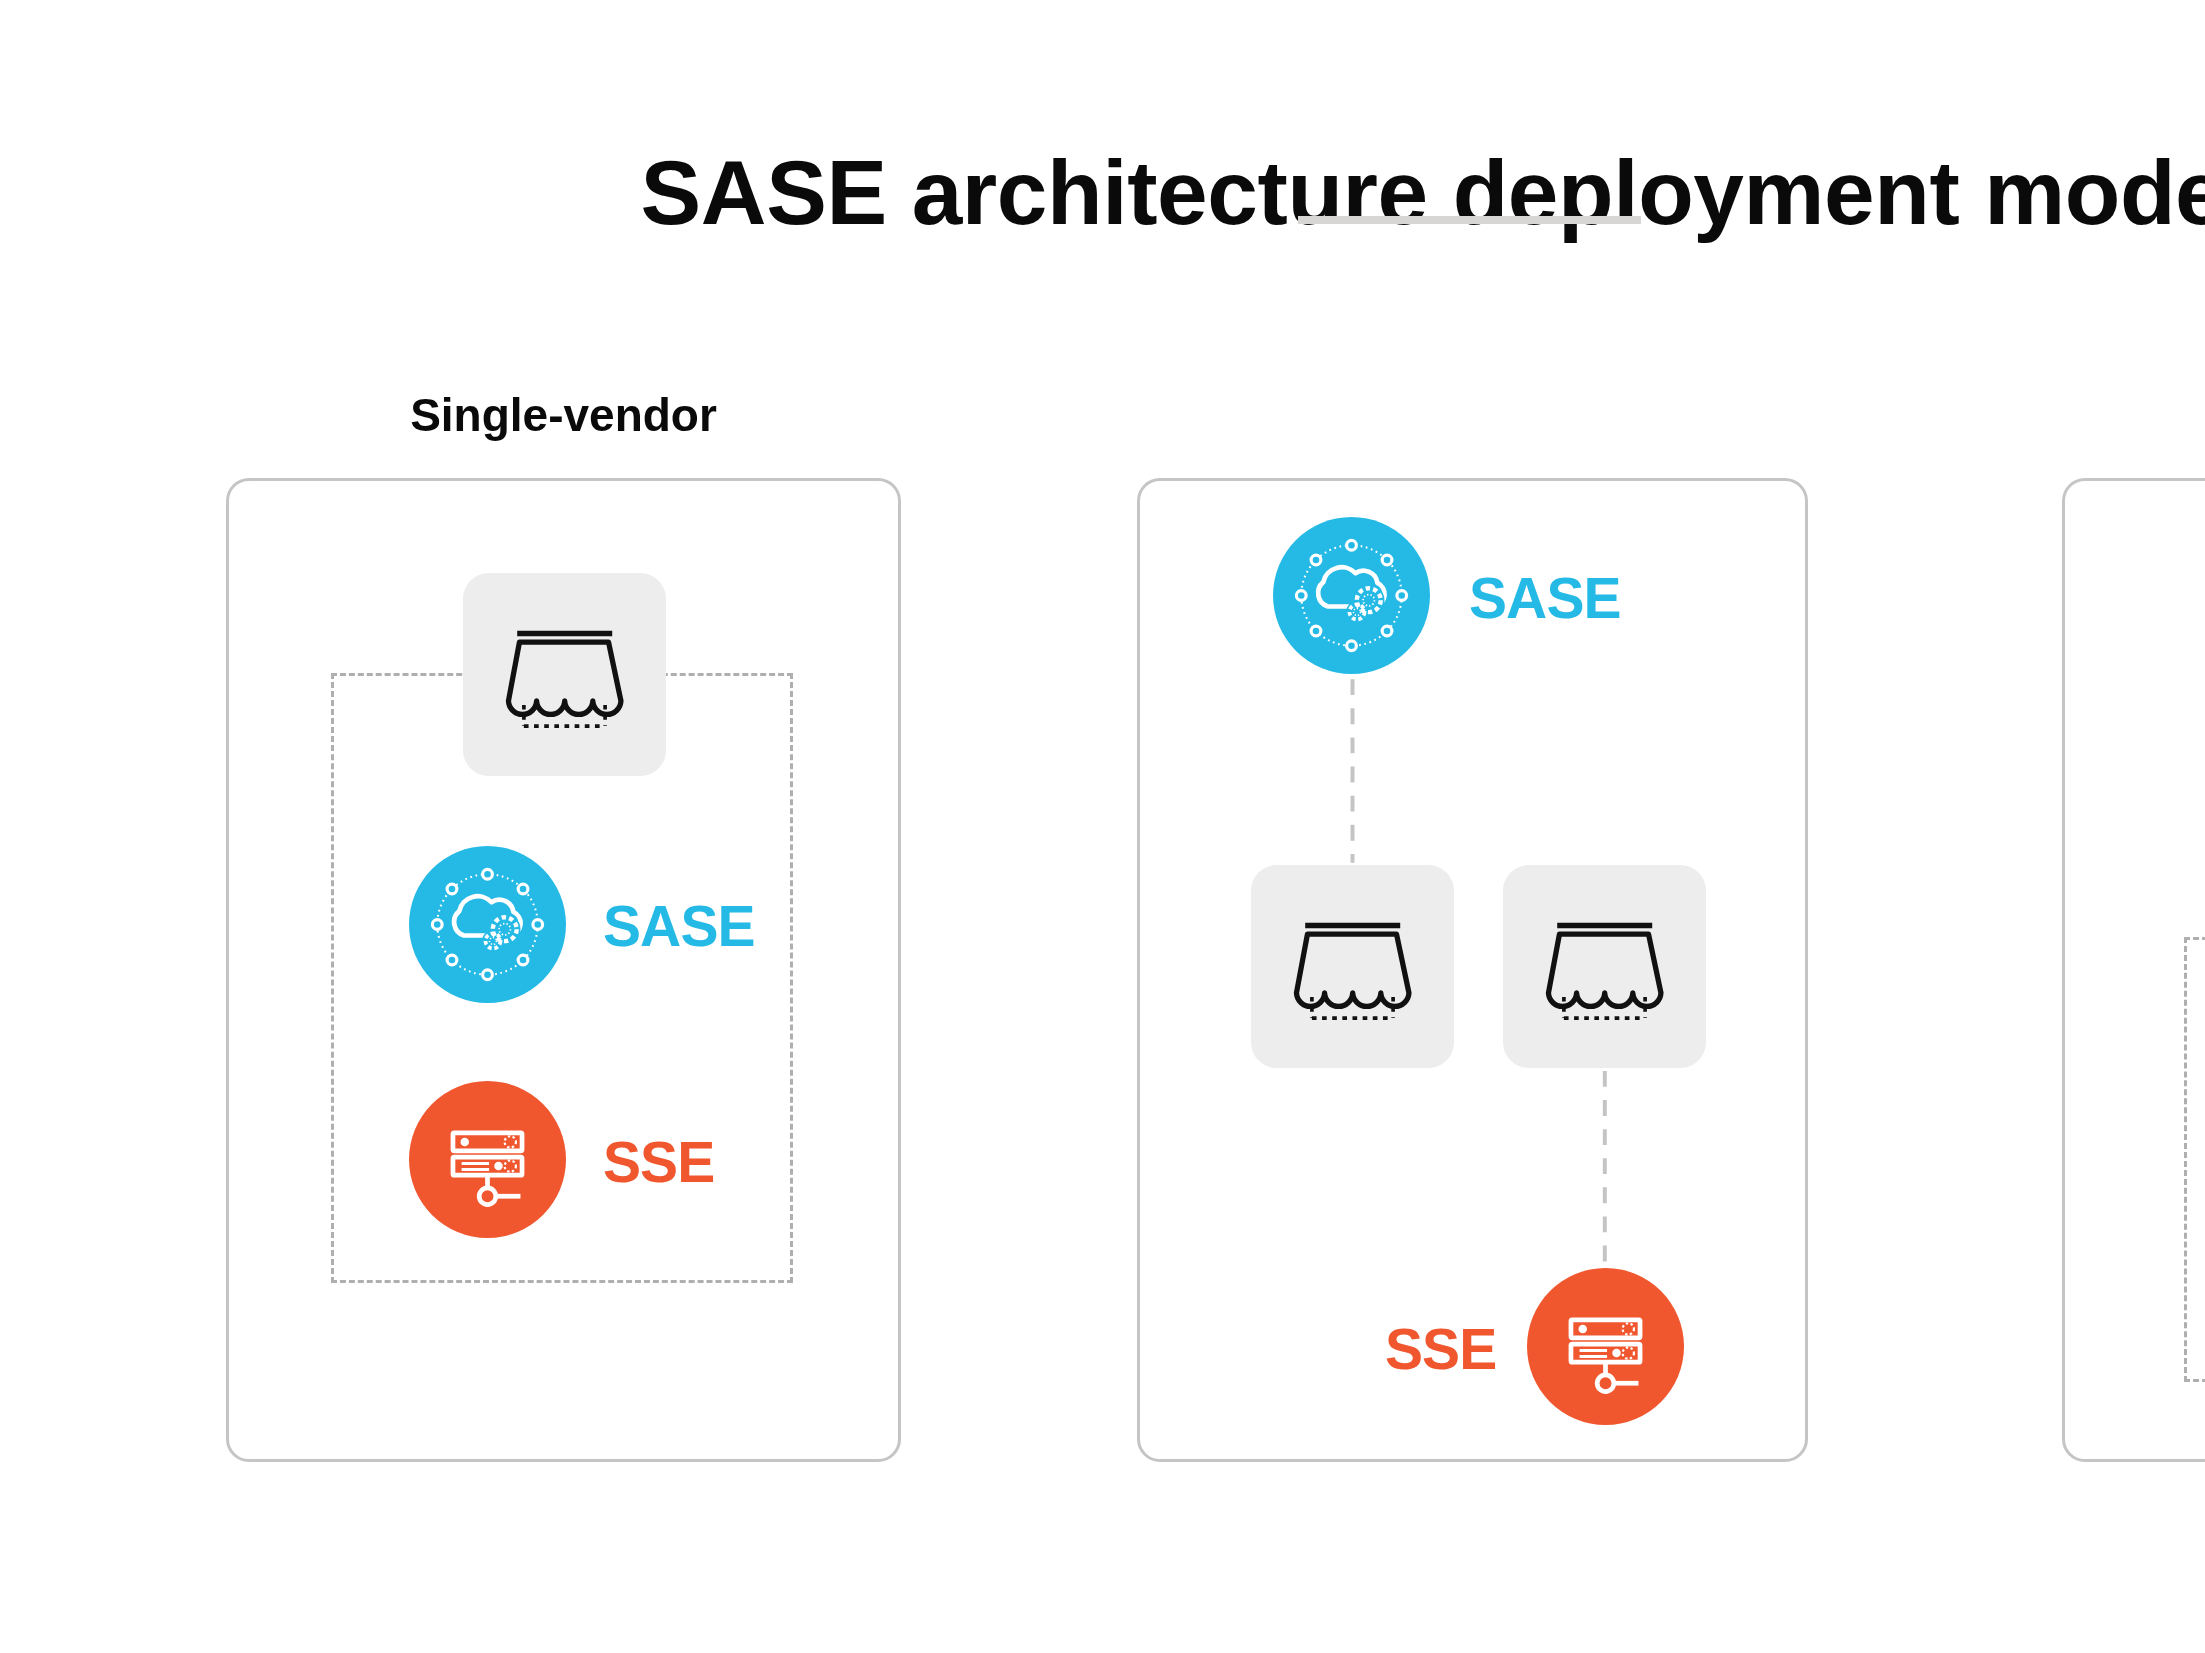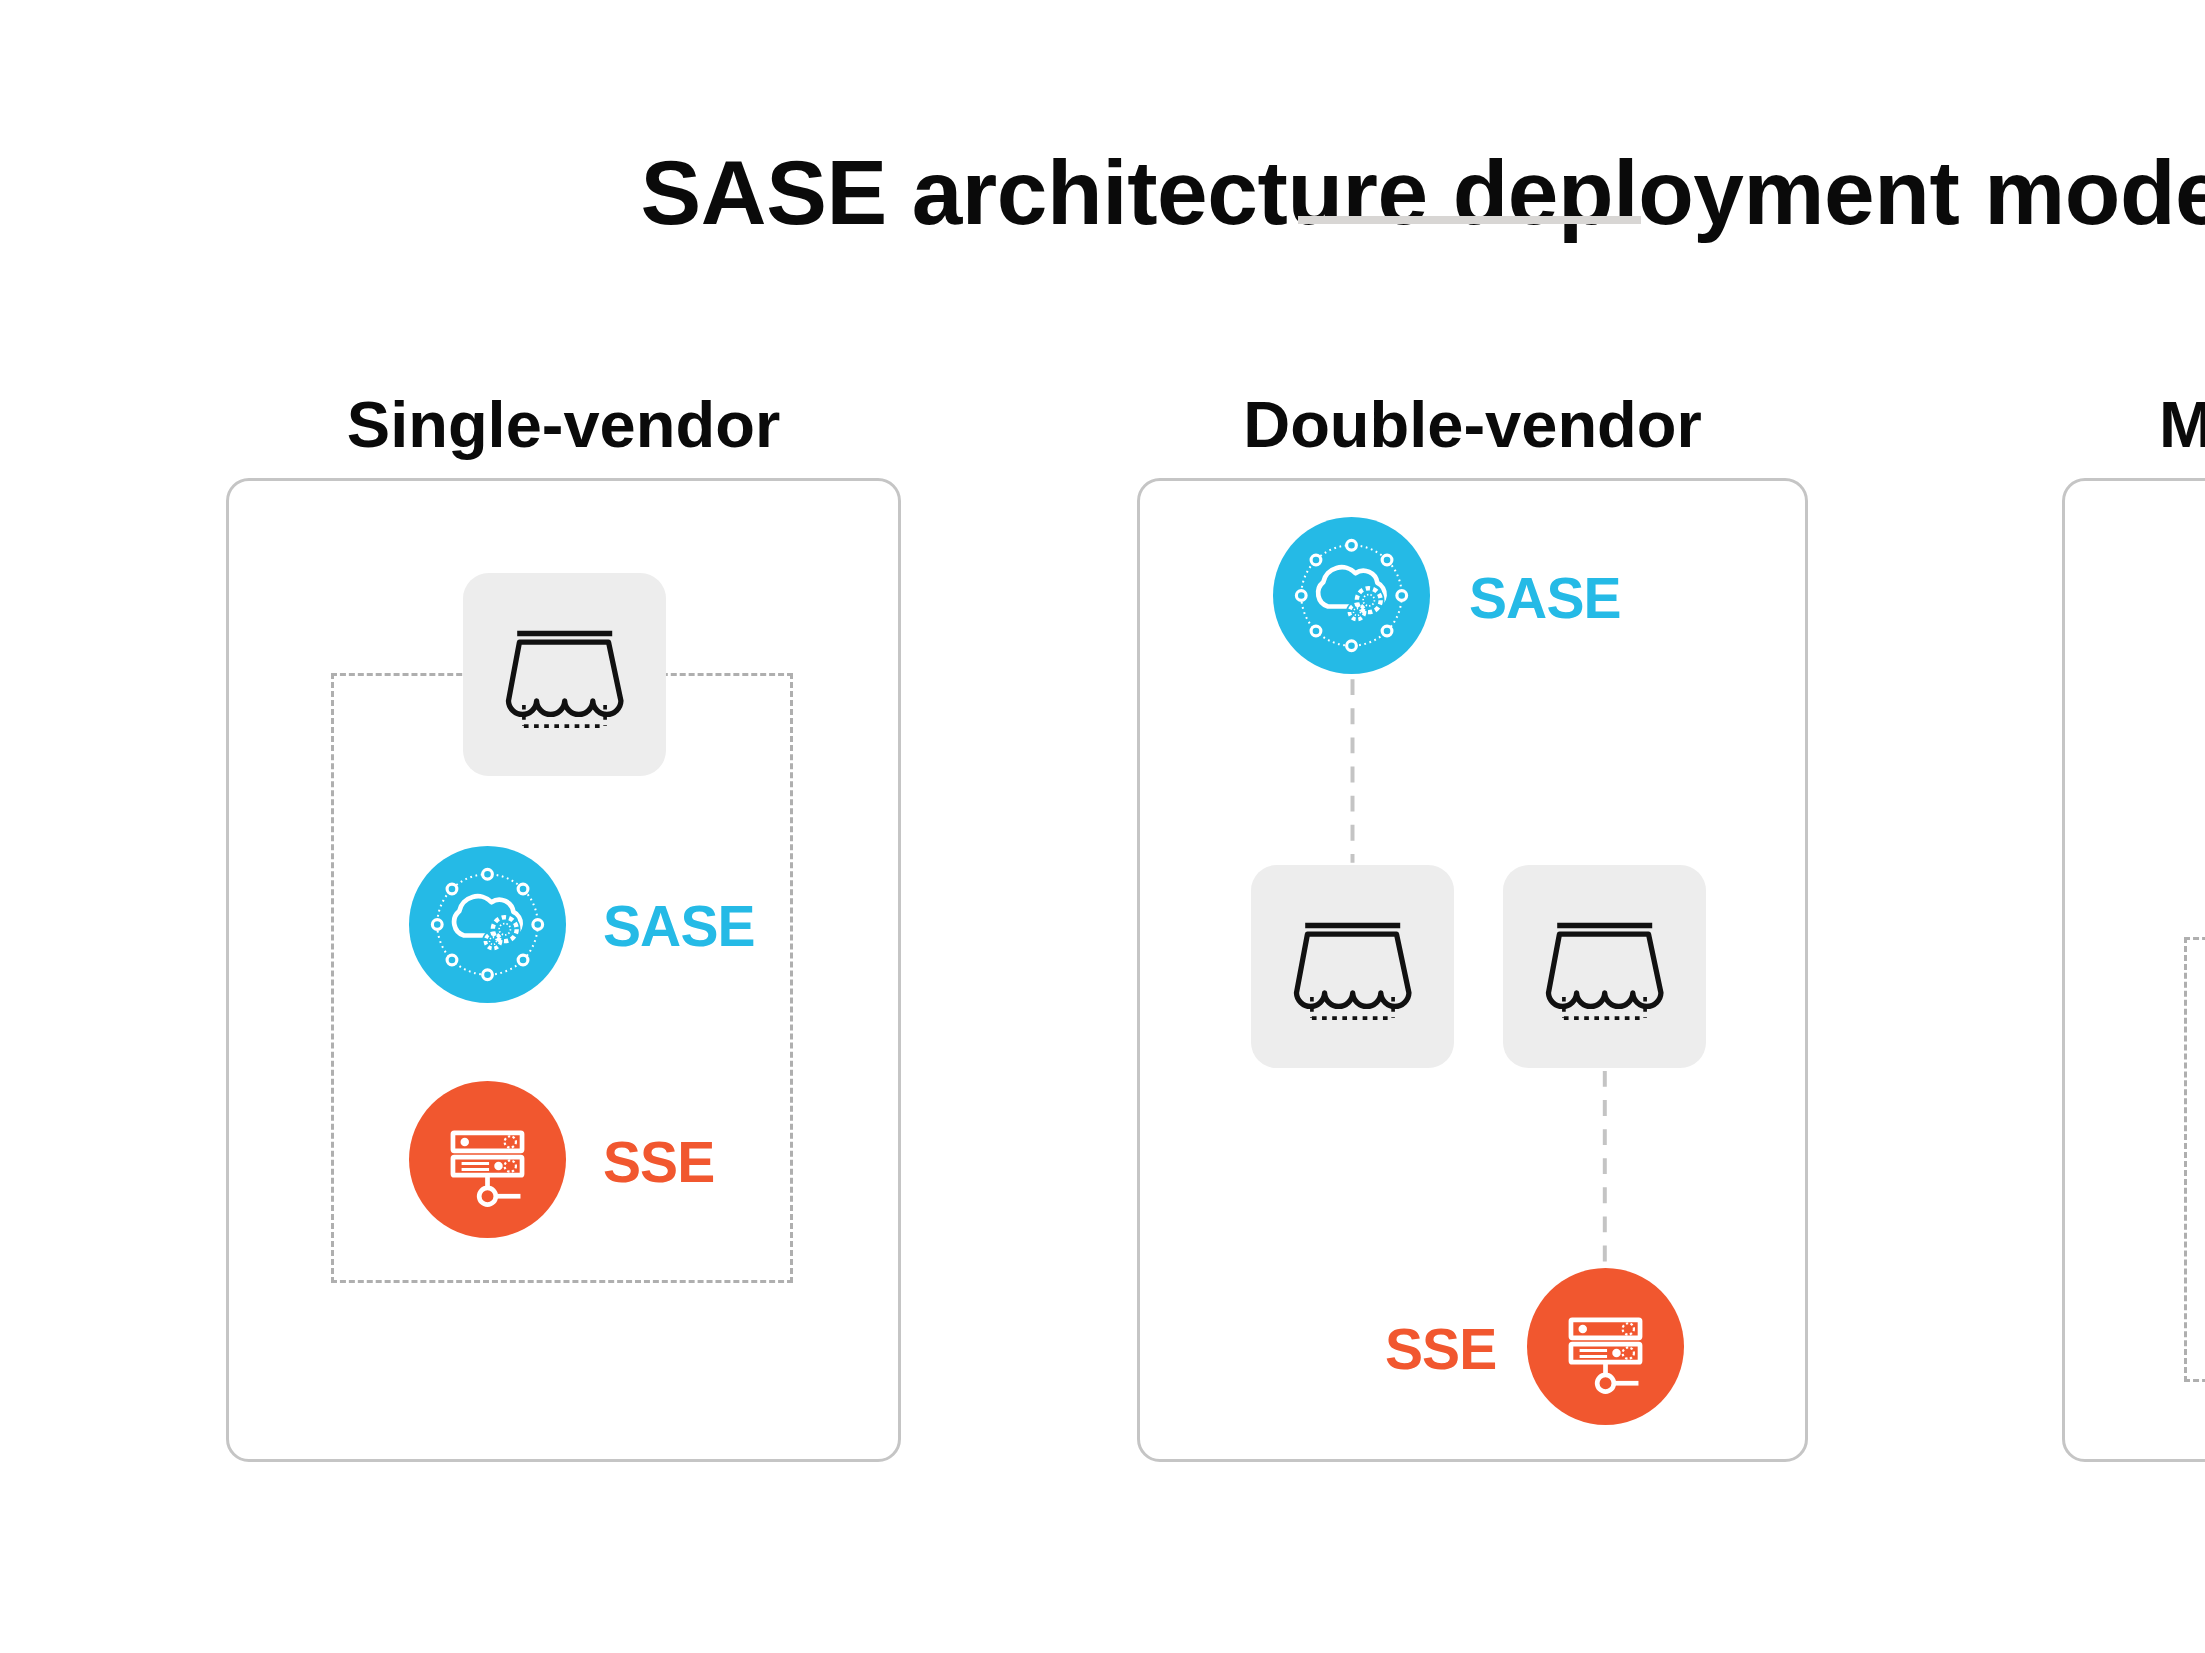--- a/index.html
+++ b/index.html
@@ -30,21 +30,21 @@
     line-height:1;letter-spacing:-0.4px;
     white-space:nowrap;
   }
   .divider{
     left:1298px;top:216px;width:343px;height:7.5px;
     background:var(--divider);
   }
   .panel-title{
     top:392px;
     text-align:center;
-    font-size:65px;font-weight:bold;
+    font-size:46px;font-weight:bold;
     color:var(--title-text);
     line-height:1;white-space:nowrap;
   }
   .panel{
     top:478px;height:984px;
     border:3.1px solid var(--panel-border);
     border-radius:23px;
     background:#ffffff;
     box-sizing:border-box;
     z-index:0;
@@ -83,21 +83,20 @@
 </style>
 </head>
 <body>
 
 <div id="canvas">
 
   <h1 class="abs page-title">SASE architecture deployment models</h1>
   <div class="abs divider"></div>
 
   <div class="abs panel-title" style="left:226px;width:675px;">Single-vendor</div>
-  <div class="abs panel-title" style="left:1137px;width:671px;">Double-vendor</div>
   <div class="abs panel-title" style="left:2062px;width:671px;">Managed SASE</div>
 
   <div class="abs panel" style="left:226px;width:675px;"></div>
   <div class="abs panel" style="left:1137px;width:671px;"></div>
   <div class="abs panel" style="left:2062px;width:671px;"></div>
 
   <div class="abs dashed-rect" style="left:331px;top:673px;width:462px;height:610px;"></div>
   <div class="abs dashed-rect" style="left:2184px;top:937px;width:449px;height:445px;"></div>
 
   <svg id="connector-layer" class="abs" viewBox="0 0 6667 3750">

